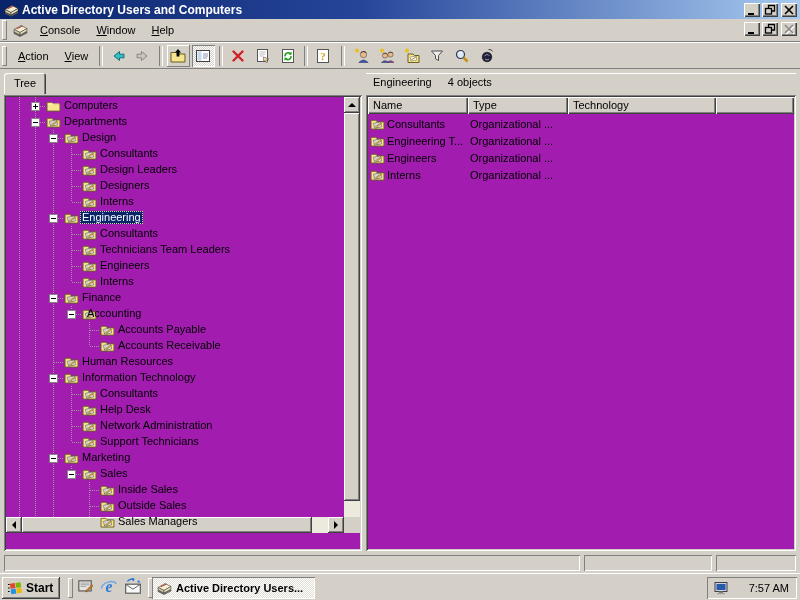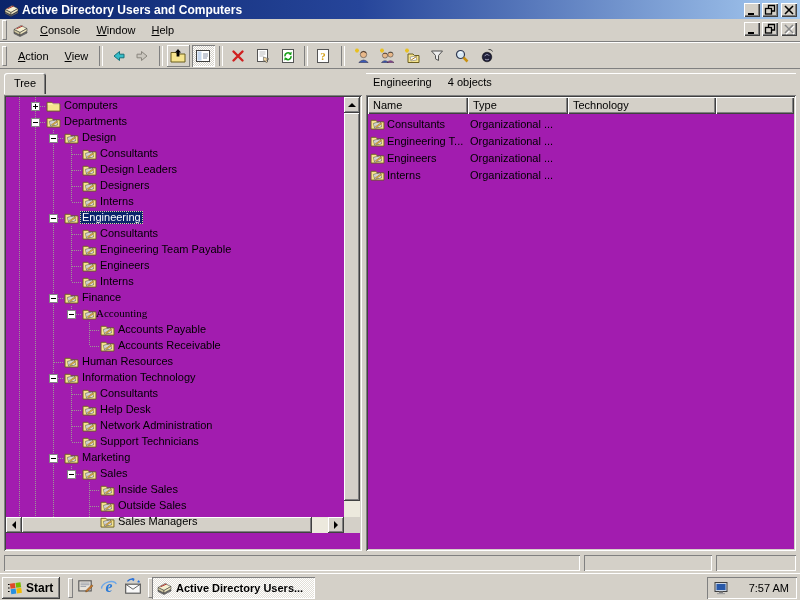--- a/index.html
+++ b/index.html
@@ -491,21 +491,21 @@
                   </svg></span>
                 <span class="tlabel" style="left: 92px;">Consultants</span>
               </div>
               <div class="trow" style="top: 145px;">
                 <span class="vguide" style="left: 47px; top: 0px; height: 16px;"></span>
                 <span class="vguide" style="left: 65px; top: 0px; height: 16px;"></span>
                 <span class="hguide" style="left: 66px; top: 8px; width: 9px;"></span>
                 <span class="ticonw" style="left: 76px;"><svg viewBox="0 0 16 13" width="15" height="12">
                     <use href="#sym-ou"></use>
                   </svg></span>
-                <span class="tlabel" style="left: 92px;">Engineering Team Payable</span>
+                <span class="tlabel" style="left: 92px;">Technicians Team Leaders</span>
               </div>
               <div class="trow" style="top: 161px;">
                 <span class="vguide" style="left: 47px; top: 0px; height: 16px;"></span>
                 <span class="vguide" style="left: 65px; top: 0px; height: 16px;"></span>
                 <span class="hguide" style="left: 66px; top: 8px; width: 9px;"></span>
                 <span class="ticonw" style="left: 76px;"><svg viewBox="0 0 16 13" width="15" height="12">
                     <use href="#sym-ou"></use>
                   </svg></span>
                 <span class="tlabel" style="left: 92px;">Engineers</span>
               </div>
@@ -532,21 +532,21 @@
               <div class="trow" style="top: 209px;">
                 <span class="vguide" style="left: 47px; top: 0px; height: 16px;"></span>
                 <span class="vguide" style="left: 65px; top: 0px; height: 8px;"></span>
                 <span class="hguide" style="left: 66px; top: 8px; width: 9px;"></span>
                 <span class="ebox" style="left: 61px;">
                   <span class="eh"></span>
                 </span>
                 <span class="ticonw" style="left: 76px;"><svg viewBox="0 0 16 13" width="15" height="12">
                     <use href="#sym-ou"></use>
                   </svg></span>
-                <span class="tlabel" style="left: 88px; font-family: Liberation Serif, serif;">Accounting</span>
+                <span class="tlabel" style="left: 79px;">Accounting</span>
               </div>
               <div class="trow" style="top: 225px;">
                 <span class="vguide" style="left: 47px; top: 0px; height: 16px;"></span>
                 <span class="vguide" style="left: 83px; top: 0px; height: 16px;"></span>
                 <span class="hguide" style="left: 84px; top: 8px; width: 9px;"></span>
                 <span class="ticonw" style="left: 94px;"><svg viewBox="0 0 16 13" width="15" height="12">
                     <use href="#sym-ou"></use>
                   </svg></span>
                 <span class="tlabel" style="left: 110px;">Accounts Payable</span>
               </div>

